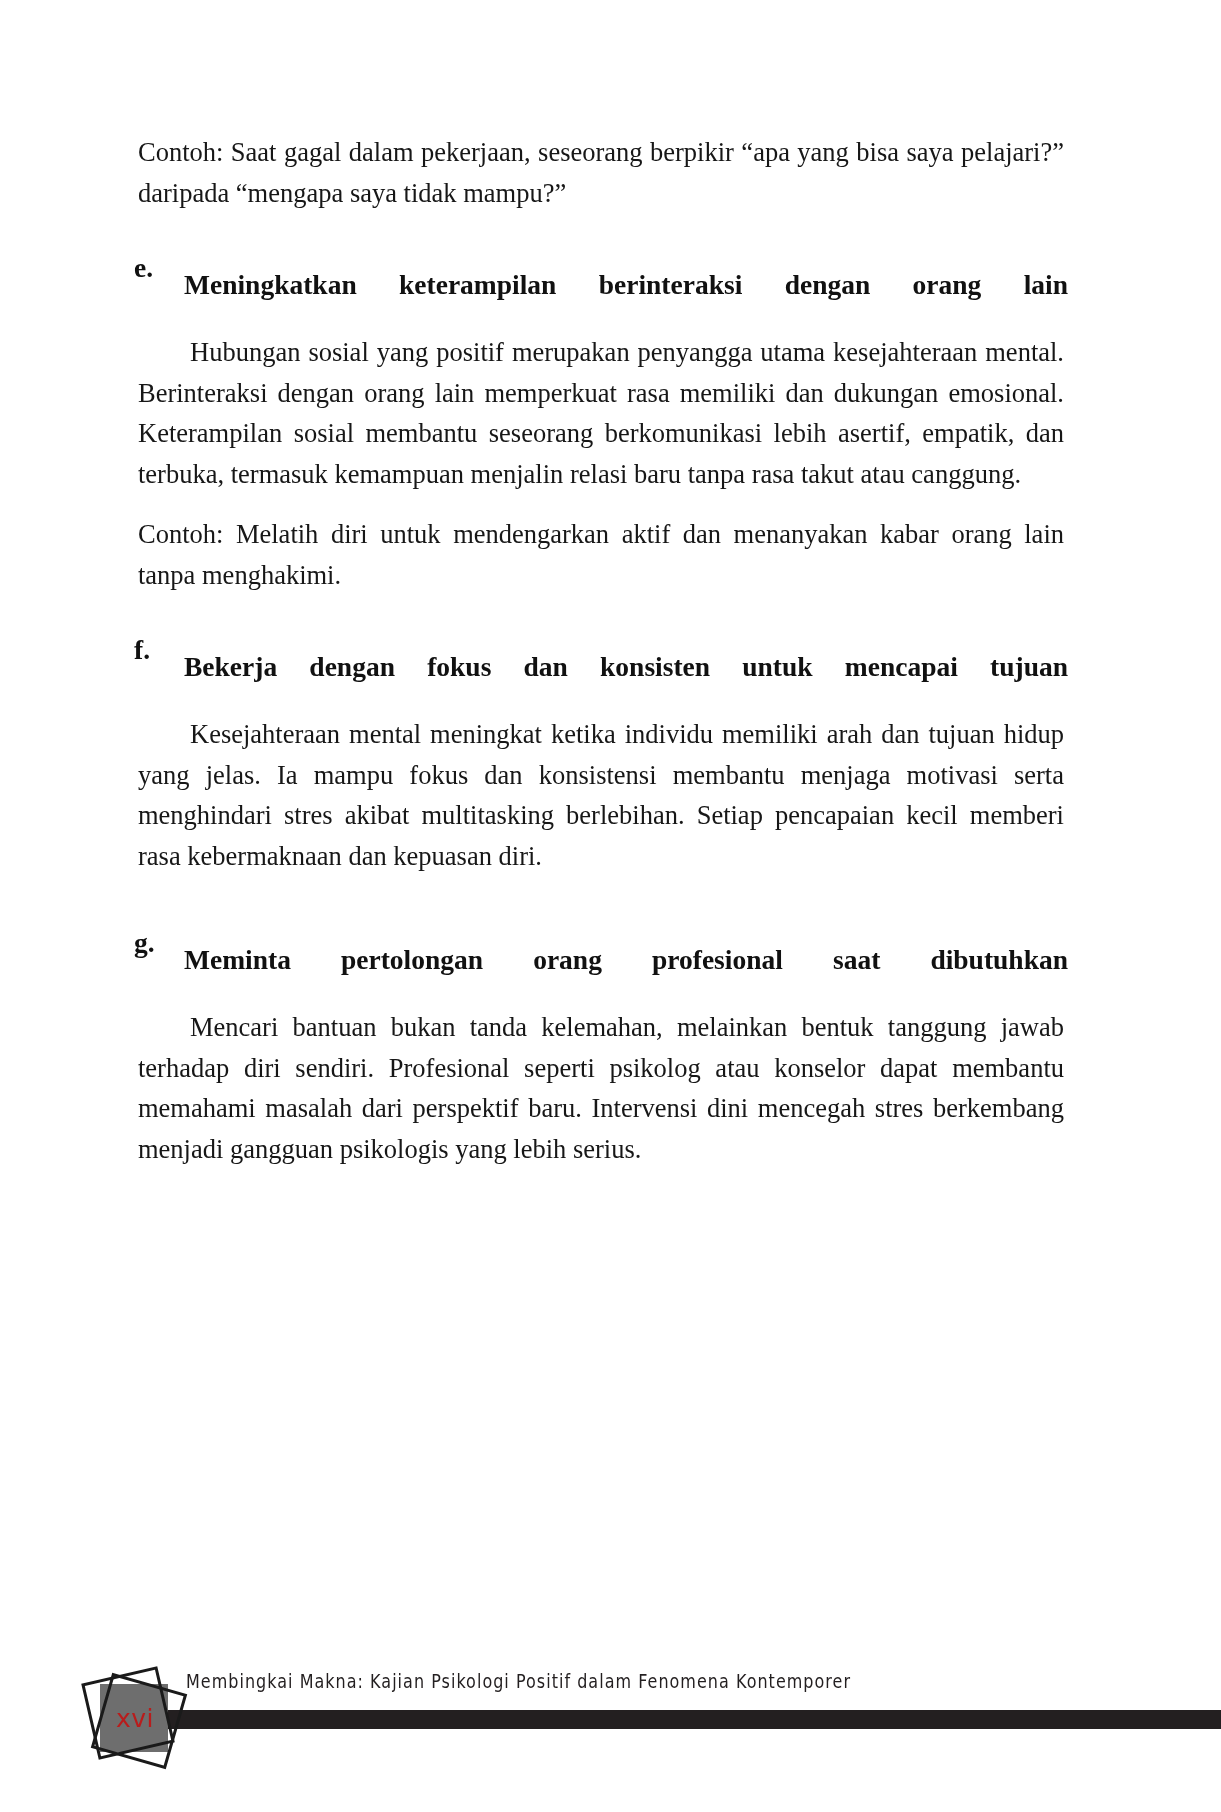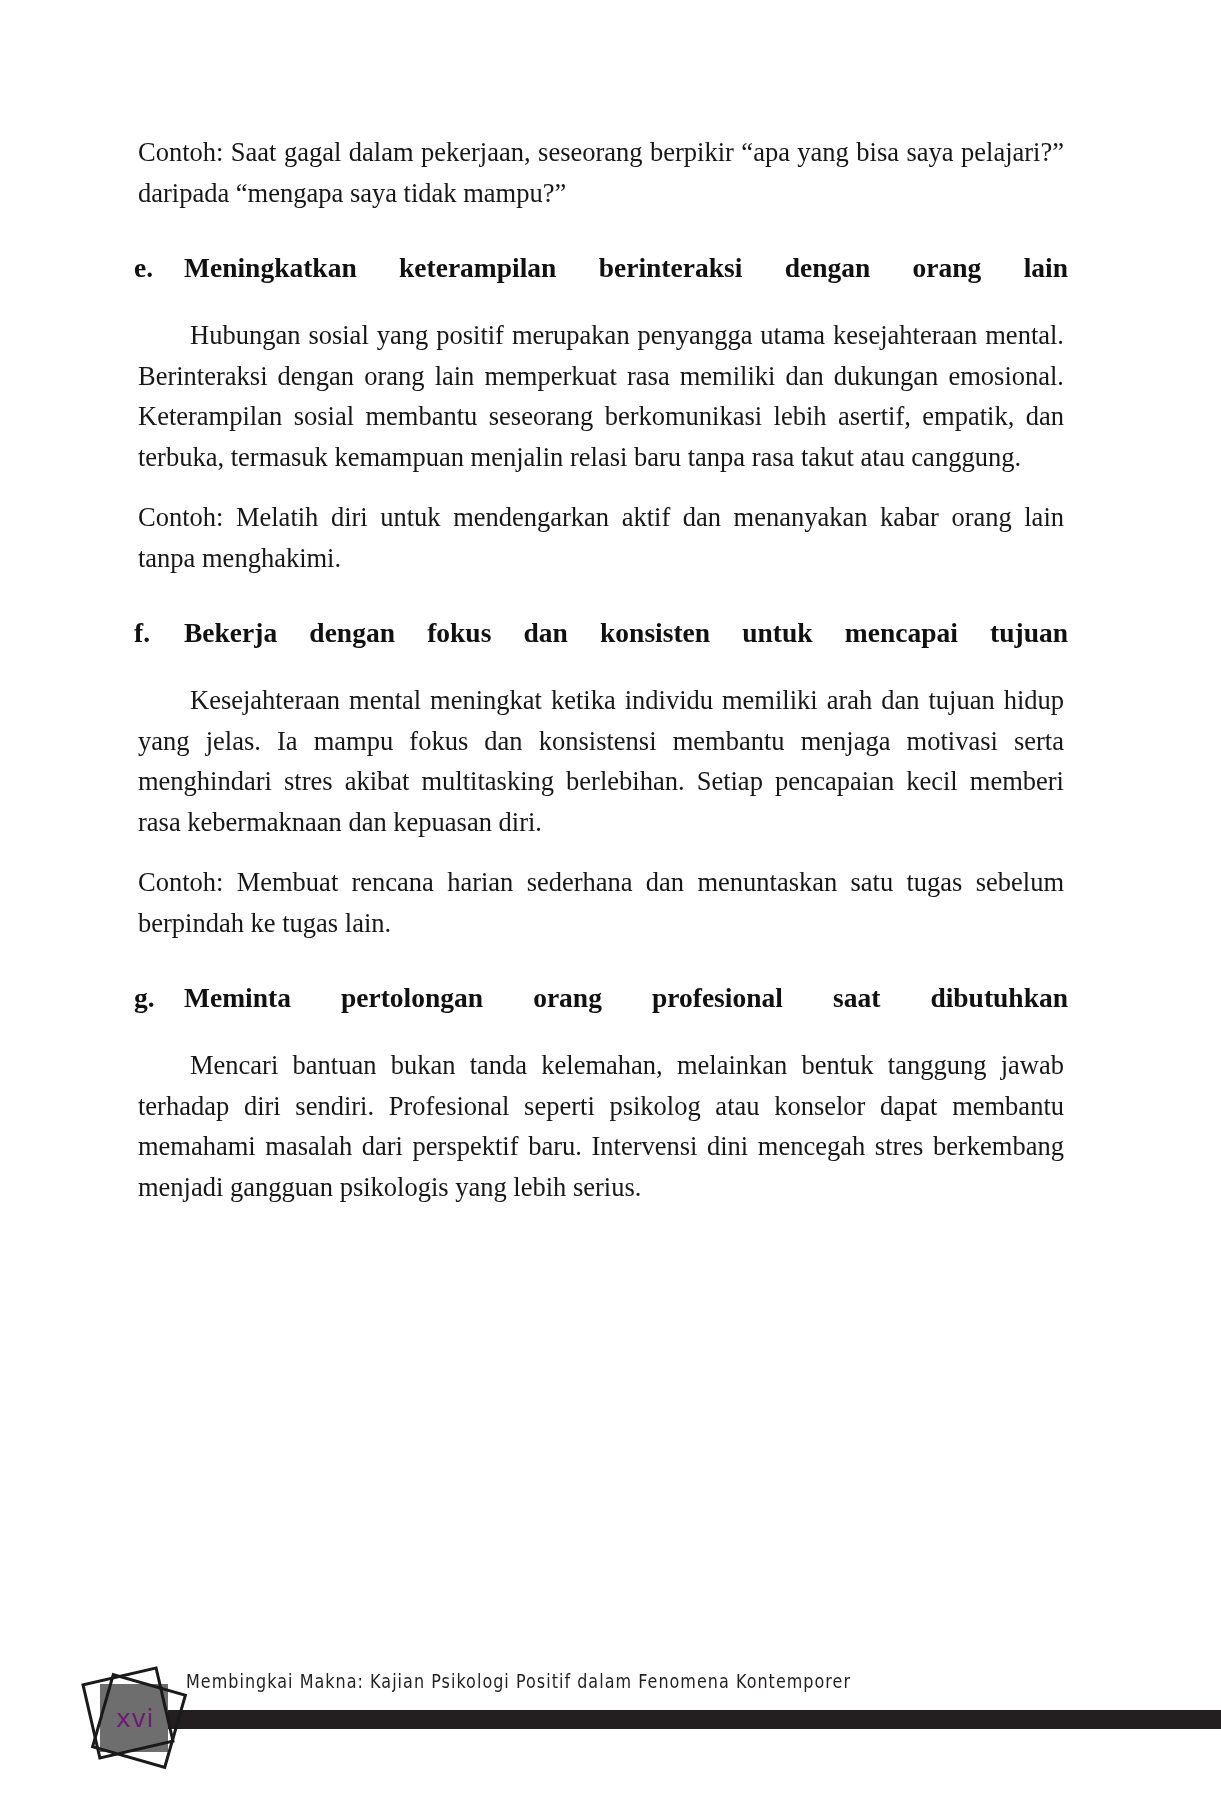--- a/index.html
+++ b/index.html
@@ -64,20 +64,21 @@
     font-weight: bold;
   }
   .heading .htext {
     flex: 1 1 auto;
     text-align: justify;
     font-weight: bold;
   }
   .heading .htext.spread {
     
     text-align-last: justify;
+    margin-top: 17px;
   }
 
   
   .footer {
     position: absolute;
     left: 0;
     bottom: 0;
     width: 1221px;
     height: 190px;
   }
@@ -136,21 +137,21 @@
   }
   .badge .pagenum {
     position: absolute;
     left: 0;
     top: 0;
     width: 112px;
     height: 112px;
     display: flex;
     align-items: center;
     justify-content: center;
-    color: #701a75;
+    color: #b91c1c;
     font-family: "DejaVu Sans", "Liberation Sans", sans-serif;
     font-size: 25px;
     letter-spacing: 0.5px;
     z-index: 5;
     padding-left: 2px;
     box-sizing: border-box;
     text-align: right;
   }
 </style>
 </head>
@@ -191,23 +192,20 @@
   </div>
 
   <div class="gap-md"></div>
 
   <div class="body-text">
     <p class="para indent">Kesejahteraan mental meningkat ketika individu memiliki arah dan tujuan hidup yang jelas. Ia mampu fokus dan konsistensi membantu menjaga motivasi serta menghindari stres akibat multitasking berlebihan. Setiap pencapaian kecil memberi rasa kebermaknaan dan kepuasan diri.</p>
   </div>
 
   <div class="gap-sm"></div>
 
-  <div class="body-text">
-    <p class="para">Contoh: Membuat rencana harian sederhana dan menuntaskan satu tugas sebelum berpindah ke tugas lain.</p>
-  </div>
 
   <div class="gap-lg"></div>
 
   <div class="heading">
     <span class="marker">g.</span>
     <span class="htext spread">Meminta pertolongan orang profesional saat dibutuhkan</span>
   </div>
 
   <div class="gap-md"></div>
 

